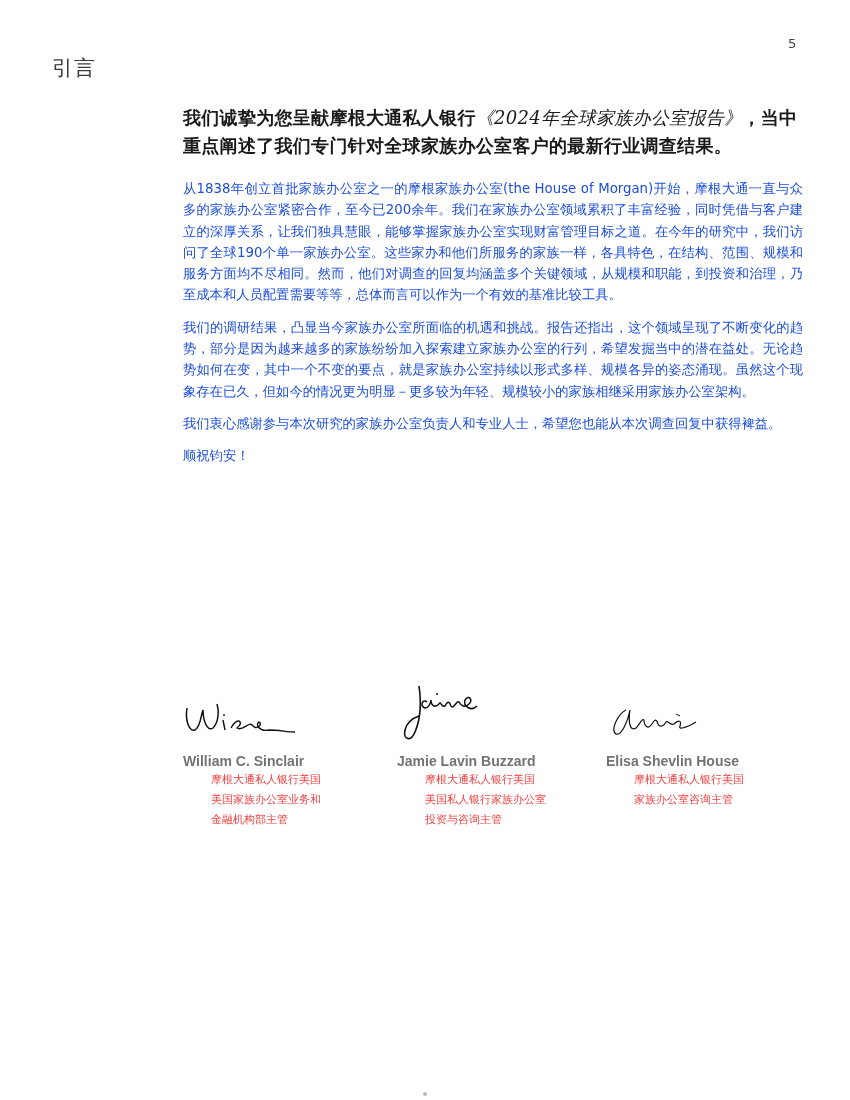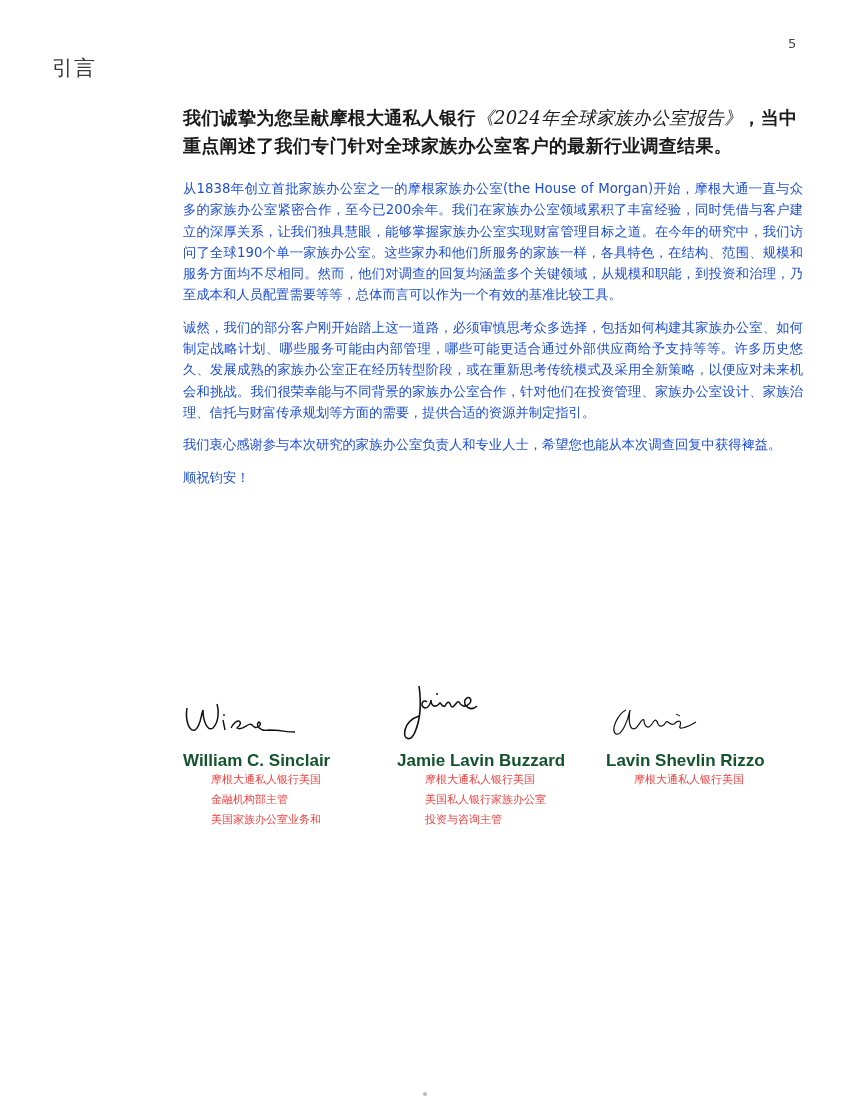--- a/index.html
+++ b/index.html
@@ -31,72 +31,73 @@
     .body-text p { margin: 0 0 11px 0; text-align: justify; }
     .signatures {
       position: absolute; left: 183px; top: 680px; width: 600px; height: 160px;
     }
     .sig {
       position: absolute; top: 0; width: 200px;
     }
     .sig svg { display: block; height: 68px; }
     .sig-name {
       font-family: "Liberation Sans", sans-serif; font-weight: bold;
-      font-size: 17px; color: #14532d; margin-top: 4px; line-height: 18px;
+      font-size: 14px; color: #737373; margin-top: 4px; line-height: 18px;
     }
     .sig-line { font-size: 11px; line-height: 20px; color: #ef4444; margin-left: 28px; }
     .footer-dot {
       position: absolute; left: 423px; top: 1092px; width: 4px; height: 4px;
       background: #bbbbbb; border-radius: 50%;
     }
   </style>
 </head>
 <body>
 
 <h1 class="section-title">引言</h1>
 <div class="page-number">5</div>
 
 <div class="lead"><span>我们诚挚为您呈献摩根大通私人银行</span><em>《2024年全球家族办公室报告》</em><span>，当中重点阐述了我们专门针对全球家族办公室客户的最新行业调查结果。</span></div>
 
 <div class="body-text">
   <p>从1838年创立首批家族办公室之一的摩根家族办公室(the House of Morgan)开始，摩根大通一直与众多的家族办公室紧密合作，至今已200余年。我们在家族办公室领域累积了丰富经验，同时凭借与客户建立的深厚关系，让我们独具慧眼，能够掌握家族办公室实现财富管理目标之道。在今年的研究中，我们访问了全球190个单一家族办公室。这些家办和他们所服务的家族一样，各具特色，在结构、范围、规模和服务方面均不尽相同。然而，他们对调查的回复均涵盖多个关键领域，从规模和职能，到投资和治理，乃至成本和人员配置需要等等，总体而言可以作为一个有效的基准比较工具。</p>
-  <p>诚然，我们的部分客户刚开始踏上这一道路，必须审慎思考众多选择，包括如何构建其家族办公室、如何制定战略计划、哪些服务可能由内部管理，哪些可能更适合通过外部供应商给予支持等等。许多历史悠久、发展成熟的家族办公室正在经历转型阶段，或在重新思考传统模式及采用全新策略，以便应对未来机会和挑战。我们很荣幸能与不同背景的家族办公室合作，针对他们在投资管理、家族办公室设计、家族治理、信托与财富传承规划等方面的需要，提供合适的资源并制定指引。</p>
+  <p>我们的调研结果，凸显当今家族办公室所面临的机遇和挑战。报告还指出，这个领域呈现了不断变化的趋势，部分是因为越来越多的家族纷纷加入探索建立家族办公室的行列，希望发掘当中的潜在益处。无论趋势如何在变，其中一个不变的要点，就是家族办公室持续以形式多样、规模各异的姿态涌现。虽然这个现象存在已久，但如今的情况更为明显－更多较为年轻、规模较小的家族相继采用家族办公室架构。</p>
   <p>我们衷心感谢参与本次研究的家族办公室负责人和专业人士，希望您也能从本次调查回复中获得裨益。</p>
   <p>顺祝钧安！</p>
 </div>
 
 <div class="signatures">
   <div class="sig" style="left:0;">
     <svg width="120" height="68" viewBox="0 0 120 68">
       <path d="M4 28 C2 40,6 52,12 50 C18 46,18 34,20 30 C20 40,24 52,30 48 C36 42,36 30,34 24" fill="none" stroke="#111" stroke-width="1.5"></path>
       <path d="M40 40 L42 50" fill="none" stroke="#111" stroke-width="1.4"></path>
       <circle cx="41" cy="35" r="0.9" fill="#111"></circle>
       <path d="M48 48 C54 36,62 42,54 48 C60 52,66 40,70 46 C74 50,80 44,76 42 C72 44,76 52,86 50 C96 50,104 52,112 52" fill="none" stroke="#111" stroke-width="1.4"></path>
     </svg>
     <div class="sig-name">William C. Sinclair</div>
     <div class="sig-line">摩根大通私人银行美国</div>
+    <div class="sig-line">美国家族办公室业务和</div>
     <div class="sig-line">金融机构部主管</div>
-    <div class="sig-line">美国家族办公室业务和</div>
   </div>
 
   <div class="sig" style="left:214px;">
     <svg width="120" height="68" viewBox="0 0 120 68">
       <path d="M22 6 C24 20,24 38,18 52 C14 62,6 60,8 50 C10 42,16 38,22 36" fill="none" stroke="#111" stroke-width="1.6"></path>
       <path d="M30 22 C26 18,22 26,28 28 C32 28,34 22,34 20 C34 26,38 28,42 24 C44 20,44 28,48 26 C50 22,52 20,54 26 C56 30,60 20,62 22 C64 26,68 28,72 24 C76 20,72 14,68 20 C66 26,74 32,80 26" fill="none" stroke="#111" stroke-width="1.5"></path>
       <circle cx="40" cy="14" r="1" fill="#111"></circle>
     </svg>
     <div class="sig-name">Jamie Lavin Buzzard</div>
     <div class="sig-line">摩根大通私人银行美国</div>
     <div class="sig-line">美国私人银行家族办公室</div>
     <div class="sig-line">投资与咨询主管</div>
   </div>
 
   <div class="sig" style="left:423px;">
     <svg width="120" height="68" viewBox="0 0 120 68">
       <path d="M20 30 C12 34,4 50,10 54 C16 56,22 40,24 30 C22 42,24 52,30 48 C34 44,36 38,38 40 C38 46,42 50,46 44 C48 40,50 38,52 44 C54 48,58 46,60 42 C62 40,64 46,68 44 C72 40,76 40,74 46 C72 50,80 48,90 42" fill="none" stroke="#111" stroke-width="1.2"></path>
       <path d="M70 34 L74 36" fill="none" stroke="#111" stroke-width="1"></path>
     </svg>
-    <div class="sig-name">Lavin Shevlin Rizzo</div>
+    <div class="sig-name">Elisa Shevlin House</div>
     <div class="sig-line">摩根大通私人银行美国</div>
+    <div class="sig-line">家族办公室咨询主管</div>
   </div>
 </div>
 
 <div class="footer-dot"></div>
 
 </body></html>

